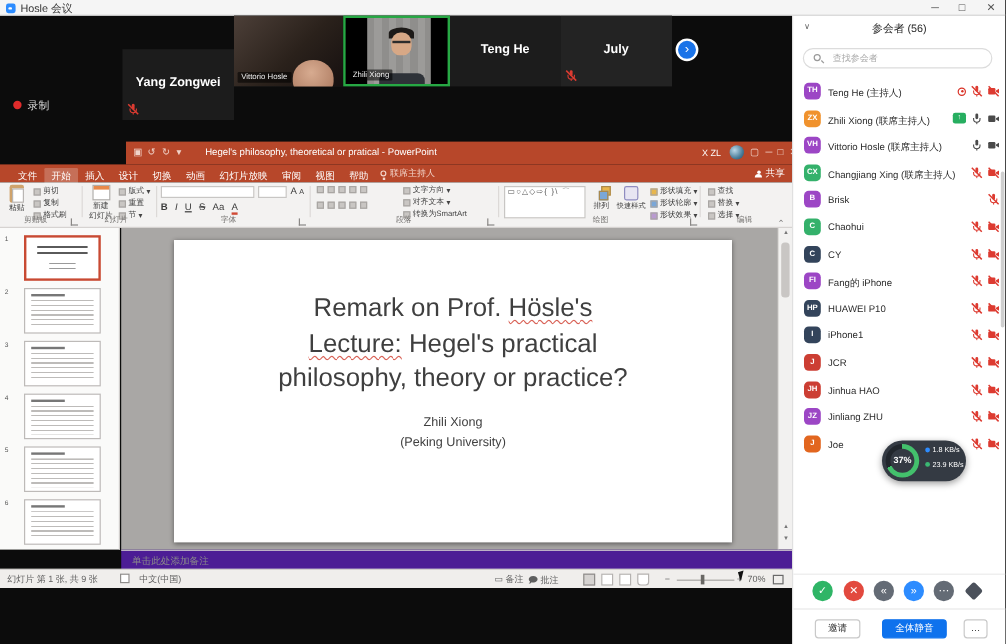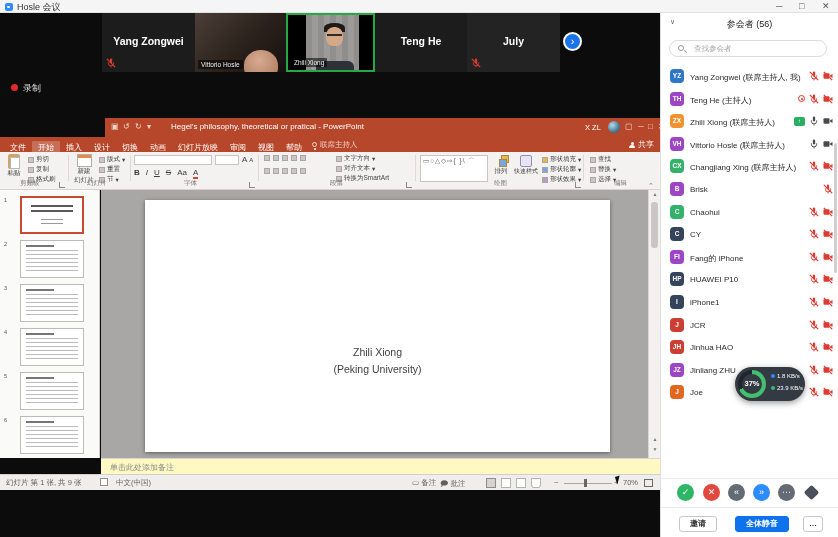--- a/index.html
+++ b/index.html
@@ -33,21 +33,21 @@
   #nextbtn{left:563px;top:32px;width:19px;height:19px;border-radius:50%;background:#1a73e8;border:2px solid #fff;color:#fff;font-size:11px;line-height:14px;text-align:center;}
   #recdot{left:11px;top:84px;width:7px;height:7px;border-radius:50%;background:#e02b2b;}
   #reclabel{left:23px;top:82px;font-size:9px;color:#ddd;}
 
   
   #ppt-titlebar{left:105px;top:118px;width:555px;height:19px;background:#b7472a;}
   .qat{color:#f0d3c9;font-size:8px;top:4px;}
   #ppt-title-text{left:0;right:230px;top:4px;text-align:center;font-size:8px;color:#fff;white-space:nowrap;}
   #ppt-account{left:480px;top:5px;font-size:7.5px;color:#fff;}
   #ppt-avatar{left:503px;top:3px;width:12px;height:12px;border-radius:50%;background:radial-gradient(circle at 35% 35%,#bcd8e8,#4a7d9a 60%,#27475c);}
-  #tabrow{left:0;top:137px;width:660px;height:15px;background:#b7472a;display:flex;align-items:center;padding-left:4px;}
+  #tabrow{left:0;top:137px;width:660px;height:15px;background:#b7472a;display:flex;align-items:center;padding-left:9px;}
   .tab{color:#fff;font-size:8px;padding:2px 6px;white-space:nowrap;}
   .tab.active{background:rgba(255,255,255,.22);border-radius:1px;}
   #tellme{display:flex;align-items:center;color:#f3d4ca;font-size:7.5px;gap:3px;padding-left:4px;}
   #bulb{width:5px;height:5px;border:1px solid #f3d4ca;border-radius:50%;position:relative;}
   #bulb:after{content:"";position:absolute;left:1px;top:5px;width:2px;height:2px;background:#f3d4ca;}
   #sharebtn{position:absolute;right:6px;top:0;height:15px;display:flex;align-items:center;gap:3px;color:#fff;font-size:8px;}
   #shareicon{width:6px;height:6px;position:relative;}
   #shareicon:before{content:"";position:absolute;left:1.5px;top:0;width:3px;height:3px;border-radius:50%;background:#fff;}
   #shareicon:after{content:"";position:absolute;left:0;top:3px;width:6px;height:3px;border-radius:3px 3px 0 0;background:#fff;}
 
@@ -87,21 +87,21 @@
   #slide{left:44px;top:10px;width:465px;height:252px;background:#fff;box-shadow:0 1px 4px rgba(0,0,0,.45);}
   #slidetitle{left:5%;top:42px;width:90%;text-align:center;font-size:21.5px;color:#3f3f3f;line-height:1.38;font-weight:400;}
   .sperr{text-decoration:underline wavy #d96459;text-decoration-thickness:1px;text-underline-offset:3px;}
   #slideauthor{left:0;width:100%;top:146px;text-align:center;font-size:10.5px;color:#3f3f3f;}
   #slideaff{left:0;width:100%;top:163px;text-align:center;font-size:10.5px;color:#3f3f3f;}
   #vscroll{left:648px;top:190px;width:12px;height:268px;background:#f2f1f0;border-left:1px solid #dad7d5;}
   #vthumb{left:2px;top:12px;width:7px;height:46px;background:#c9c6c4;border-radius:3px;}
   .scrollarrow{left:2px;width:8px;text-align:center;font-size:5px;color:#777;}
 
   
-  #notesbar{left:101px;top:458px;width:559px;height:24px;background:#fef9c3;border-top:1px solid #d8d5d3;}
+  #notesbar{left:101px;top:458px;width:559px;height:24px;background:#4c1d95;border-top:1px solid #d8d5d3;}
   #notesph{left:9px;top:3px;font-size:8px;color:#8a8a8a;}
   #statusbar{left:0;top:474px;width:660px;height:16px;background:#f0eeec;border-top:1px solid #d2cfcd;font-size:7.5px;color:#5f5f5f;}
   .sbitem{position:absolute;top:3px;white-space:nowrap;}
   .viewbox{position:absolute;top:3px;width:10px;height:10px;border:1px solid #b5b2b0;background:#fff;}
   .viewbox.activeview{background:#d6d3d1;border-color:#8f8d8b;}
   #zoomtrack{left:564px;top:8px;width:48px;height:1px;background:#a9a6a4;}
   #zoomthumb{left:584px;top:4px;width:3px;height:8px;background:#696764;}
   #fitbox{left:644px;top:4px;width:9px;height:8px;border:1px solid #6a6a6a;}
   #cursor{left:616px;top:476px;width:0;height:0;border-top:8px solid #111;border-right:5px solid transparent;transform:rotate(-18deg);z-index:50;}
 
@@ -129,21 +129,21 @@
   #netwidget{position:absolute;left:74px;top:354px;width:70px;height:34px;background:#343a43;border-radius:17px;box-shadow:0 2px 6px rgba(0,0,0,.4);}
   #gauge{position:absolute;left:3px;top:3px;width:28px;height:28px;border-radius:50%;background:conic-gradient(#43c06c 0 68%,#21262c 68% 100%);}
   #gauge i{position:absolute;left:4px;top:4px;width:20px;height:20px;border-radius:50%;background:#343a43;font-style:normal;color:#fff;font-size:7.5px;font-weight:bold;text-align:center;line-height:20px;}
   .netline{position:absolute;left:36px;color:#fff;font-size:6px;white-space:nowrap;}
   .netdot{display:inline-block;width:4px;height:4px;border-radius:50%;margin-right:2px;}
 
   
   #pdivider{position:absolute;left:0;top:465px;width:178px;height:1px;background:#ececec;}
   .react{position:absolute;top:471px;width:17px;height:17px;border-radius:50%;color:#fff;font-size:9px;text-align:center;line-height:17px;}
   #react-clear{position:absolute;top:474px;width:11px;height:11px;background:#4b515b;border-radius:2px;transform:rotate(45deg);}
-  #pfooter{position:absolute;left:0;top:494px;width:178px;height:30px;border-top:1px solid #e8e8e8;background:#fff;font-weight:bold;}
+  #pfooter{position:absolute;left:0;top:494px;width:178px;height:30px;border-top:1px solid #e8e8e8;background:#fff;}
   .pbtn{position:absolute;top:8px;height:16px;border:1px solid #c9c9c9;border-radius:3px;background:#fff;color:#333;font-size:8px;text-align:center;line-height:14px;}
   #muteall{background:#0e72ed;border-color:#0e72ed;color:#fff;}
 </style>
 </head>
 <body>
 
 <svg width="0" height="0" style="position:absolute">
   <defs>
     <g id="i-mic">
       <rect x="4.6" y="0.6" width="2.8" height="5.8" rx="1.4" fill="currentColor"></rect>
@@ -162,21 +162,21 @@
   <div id="ztitle" class="abs">
     <div id="zicon" class="abs">
         <i></i>
       </div>
     <div id="ztitletext" class="abs">Hosle 会议</div>
     <div class="wctl abs" style="left:776px;">─</div>
     <div class="wctl abs" style="left:799px;">□</div>
     <div class="wctl abs" style="left:822px;">✕</div>
   </div>
 
-  <div class="tile abs" style="left:102px;width:93px;">
+  <div class="tile abs" style="left:102px;width:93px;margin-top:28px;">
     <div class="tname">Yang Zongwei</div>
     <svg class="pic off tilemic" viewBox="0 0 12 12">
         <use href="#i-mic"></use>
         <line class="slash" x1="1" y1="1" x2="11" y2="11"></line>
       </svg>
   </div>
   <div class="tile abs" style="left:195px;width:91px;">
     <div id="t2bg"></div>
     <div id="t2head"></div>
     <div class="chip">Vittorio Hosle</div>
@@ -397,20 +397,25 @@
       </div>
         <div class="thumb v-body">
         <span class="tnum">6</span>
         <div class="tbox"></div>
       </div>
       </div>
   </div>
 
   <div id="slidearea" class="abs">
     <div id="slide" class="abs">
+      <div id="slidetitle" class="abs">
+        <span>Remark on Prof. </span><span class="sperr">Hösle's</span><br>
+        <span class="sperr">Lecture:</span><span> Hegel's practical</span><br>
+        <span>philosophy, theory or practice?</span>
+      </div>
       <div id="slideauthor" class="abs">Zhili Xiong</div>
       <div id="slideaff" class="abs">(Peking University)</div>
     </div>
   </div>
   <div id="vscroll" class="abs">
     <div class="scrollarrow abs" style="top:1px;">▲</div>
     <div id="vthumb" class="abs"></div>
     <div class="scrollarrow abs" style="top:246px;">▲</div>
     <div class="scrollarrow abs" style="top:256px;">▼</div>
   </div>
@@ -440,35 +445,20 @@
 
   <div id="panel" class="abs">
     <div id="pchev">∨</div>
     <div id="pheader">参会者 (56)</div>
     <div id="searchbox">
       <span id="mag"></span>
       <input placeholder="查找参会者" style="">
     </div>
     <div id="plist">
         <div class="prow">
-        <span class="pava" style="background: rgb(46, 119, 200);"><span>YZ</span></span>
-        <span class="pname">Yang Zongwei (联席主持人, 我)</span>
-        <span class="picons">
-
-          <svg class="pic off" viewBox="0 0 12 12">
-              <use href="#i-mic"></use>
-              <line class="slash" x1="1" y1="1" x2="11" y2="11"></line>
-            </svg>
-          <svg class="pic off" viewBox="0 0 12 12">
-              <use href="#i-cam"></use>
-              <line class="slash" x1="1" y1="1" x2="11" y2="11"></line>
-            </svg>
-        </span>
-      </div>
-        <div class="prow">
         <span class="pava" style="background: rgb(156, 70, 197);"><span>TH</span></span>
         <span class="pname">Teng He (主持人)</span>
         <span class="picons">
 
           <span class="rec-ring"></span>
           <svg class="pic off" viewBox="0 0 12 12">
               <use href="#i-mic"></use>
               <line class="slash" x1="1" y1="1" x2="11" y2="11"></line>
             </svg>
           <svg class="pic off" viewBox="0 0 12 12">

